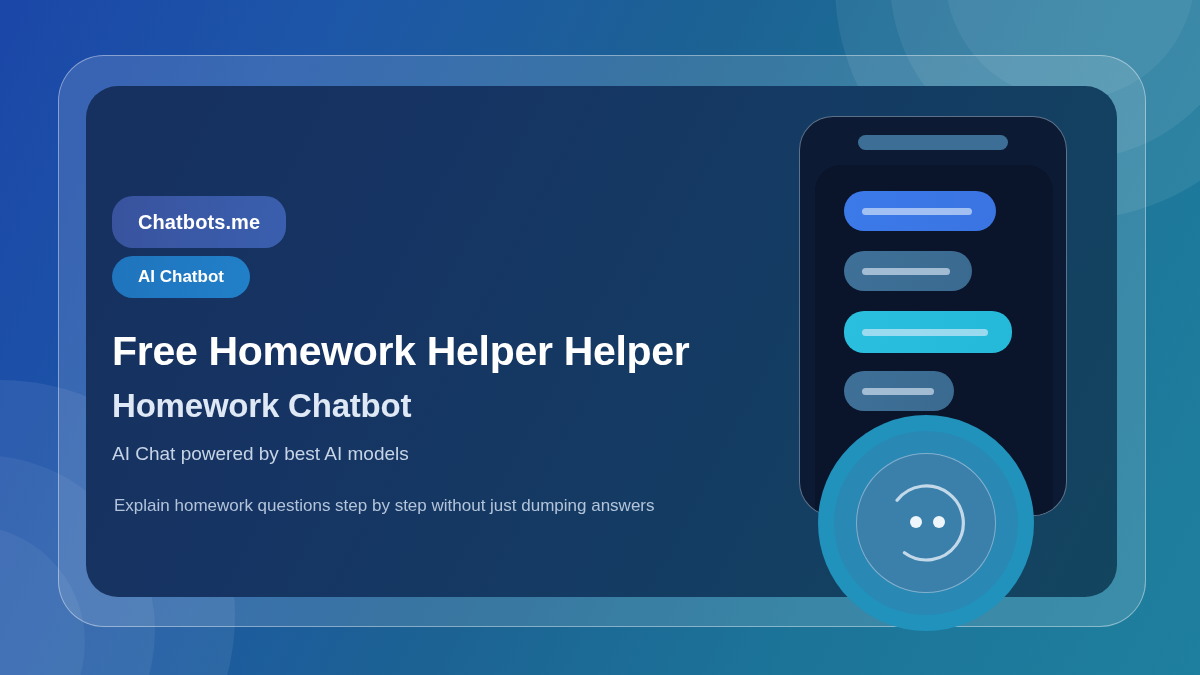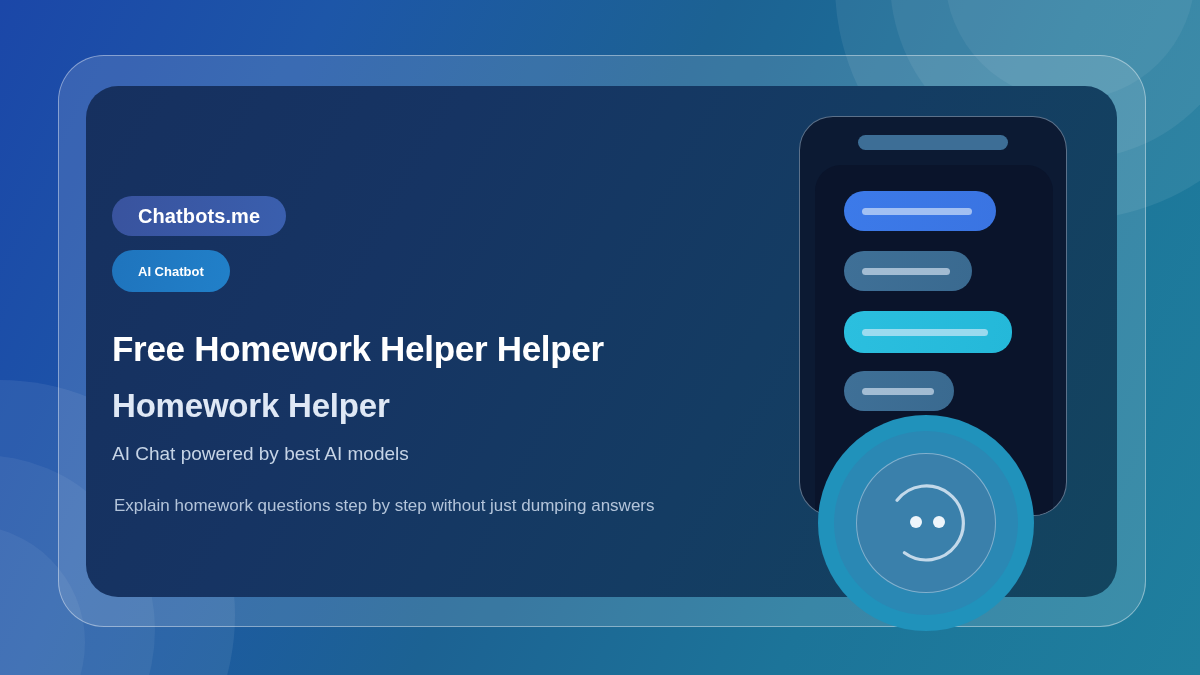--- a/index.html
+++ b/index.html
@@ -60,44 +60,44 @@
     align-items:center;
     justify-content:center;
     color:#ffffff;
     font-weight:bold;
     white-space:nowrap;
   }
 
   .badge-brand {
     position:absolute;
     left:0; top:110px;
-    height:40px;
+    height:52px;
     padding:0 26px;
     border-radius:21px;
     font-size:20px;
     letter-spacing:0.1px;
     background:linear-gradient(100deg,#39539e 0%, #3a5fae 100%);
   }
 
   .badge-category {
     position:absolute;
-    left:0; top:164px;
+    left:0; top:170px;
     height:42px;
     padding:0 26px;
     border-radius:21px;
-    font-size:13px;
+    font-size:17px;
     background:linear-gradient(100deg,#1f74bd 0%, #2180c9 100%);
   }
 
   .headline {
     position:absolute;
     left:0; top:245px;
     width:680px;
     color:#ffffff;
-    font-size:35px;
+    font-size:41px;
     font-weight:bold;
     line-height:1.0;
     letter-spacing:-0.3px;
   }
 
   .subheadline {
     position:absolute;
     left:0; top:303px;
     width:680px;
     color:#dfe8f5;
@@ -210,21 +210,21 @@
     <div class="card-inner">
 
       <div class="content">
 
         <div class="badge badge-brand">Chatbots.me</div>
 
         <div class="badge badge-category">AI Chatbot</div>
 
         <h1 class="headline">Free Homework Helper Helper</h1>
 
-        <h2 class="subheadline">Homework Helper</h2>
+        <h2 class="subheadline">Homework Chatbot</h2>
 
         <p class="tagline">AI Chat powered by best AI models</p>
 
         <p class="description">Explain homework questions step by step without just dumping answers</p>
 
       </div>
 
       <div class="phone-frame">
         <div class="phone-screen"></div>
 

